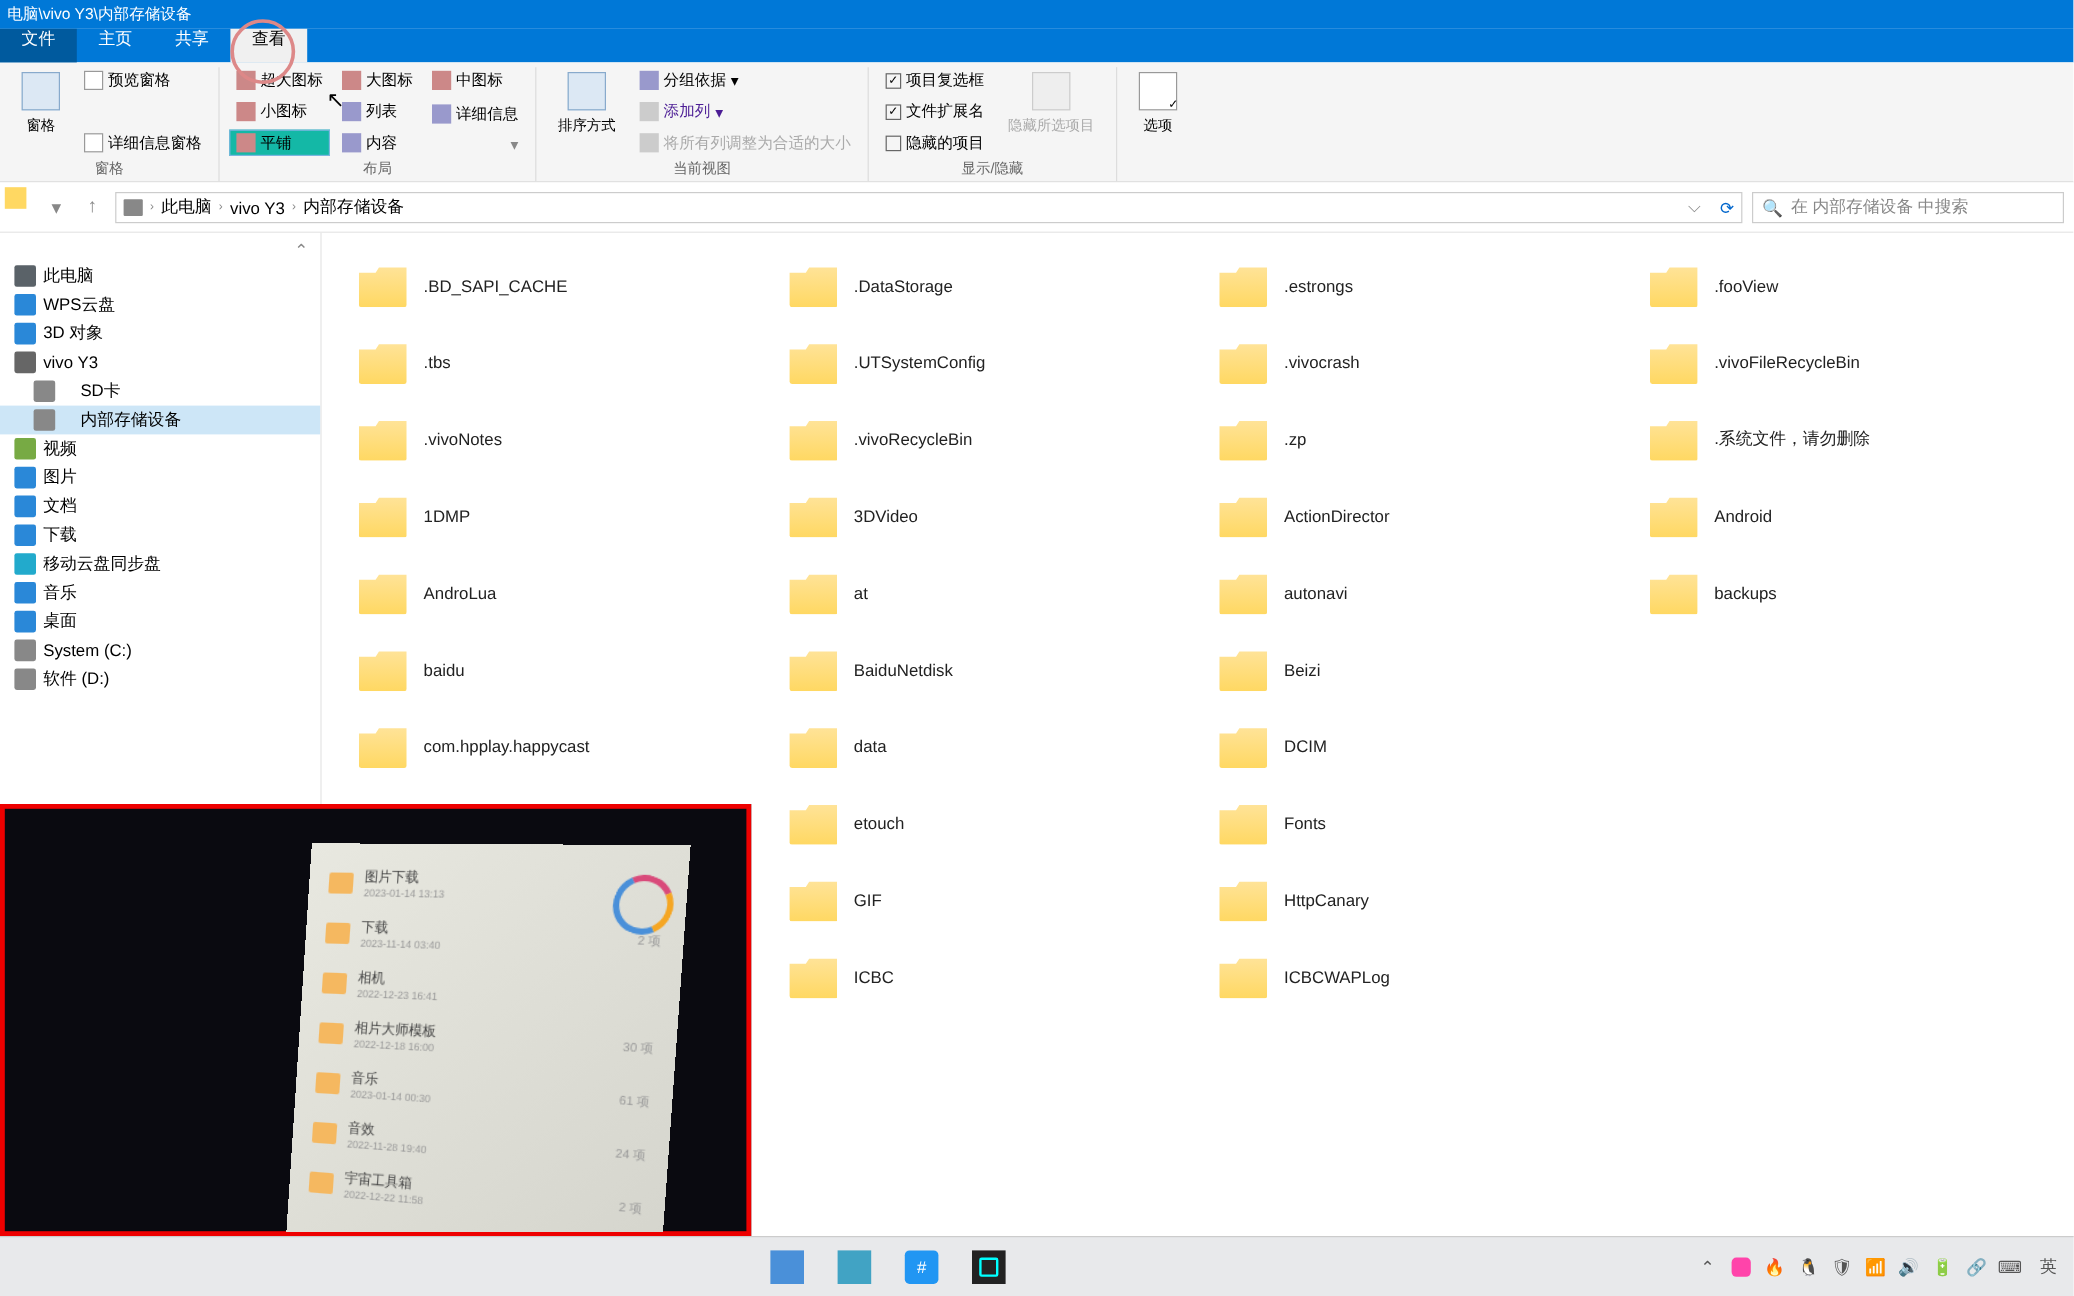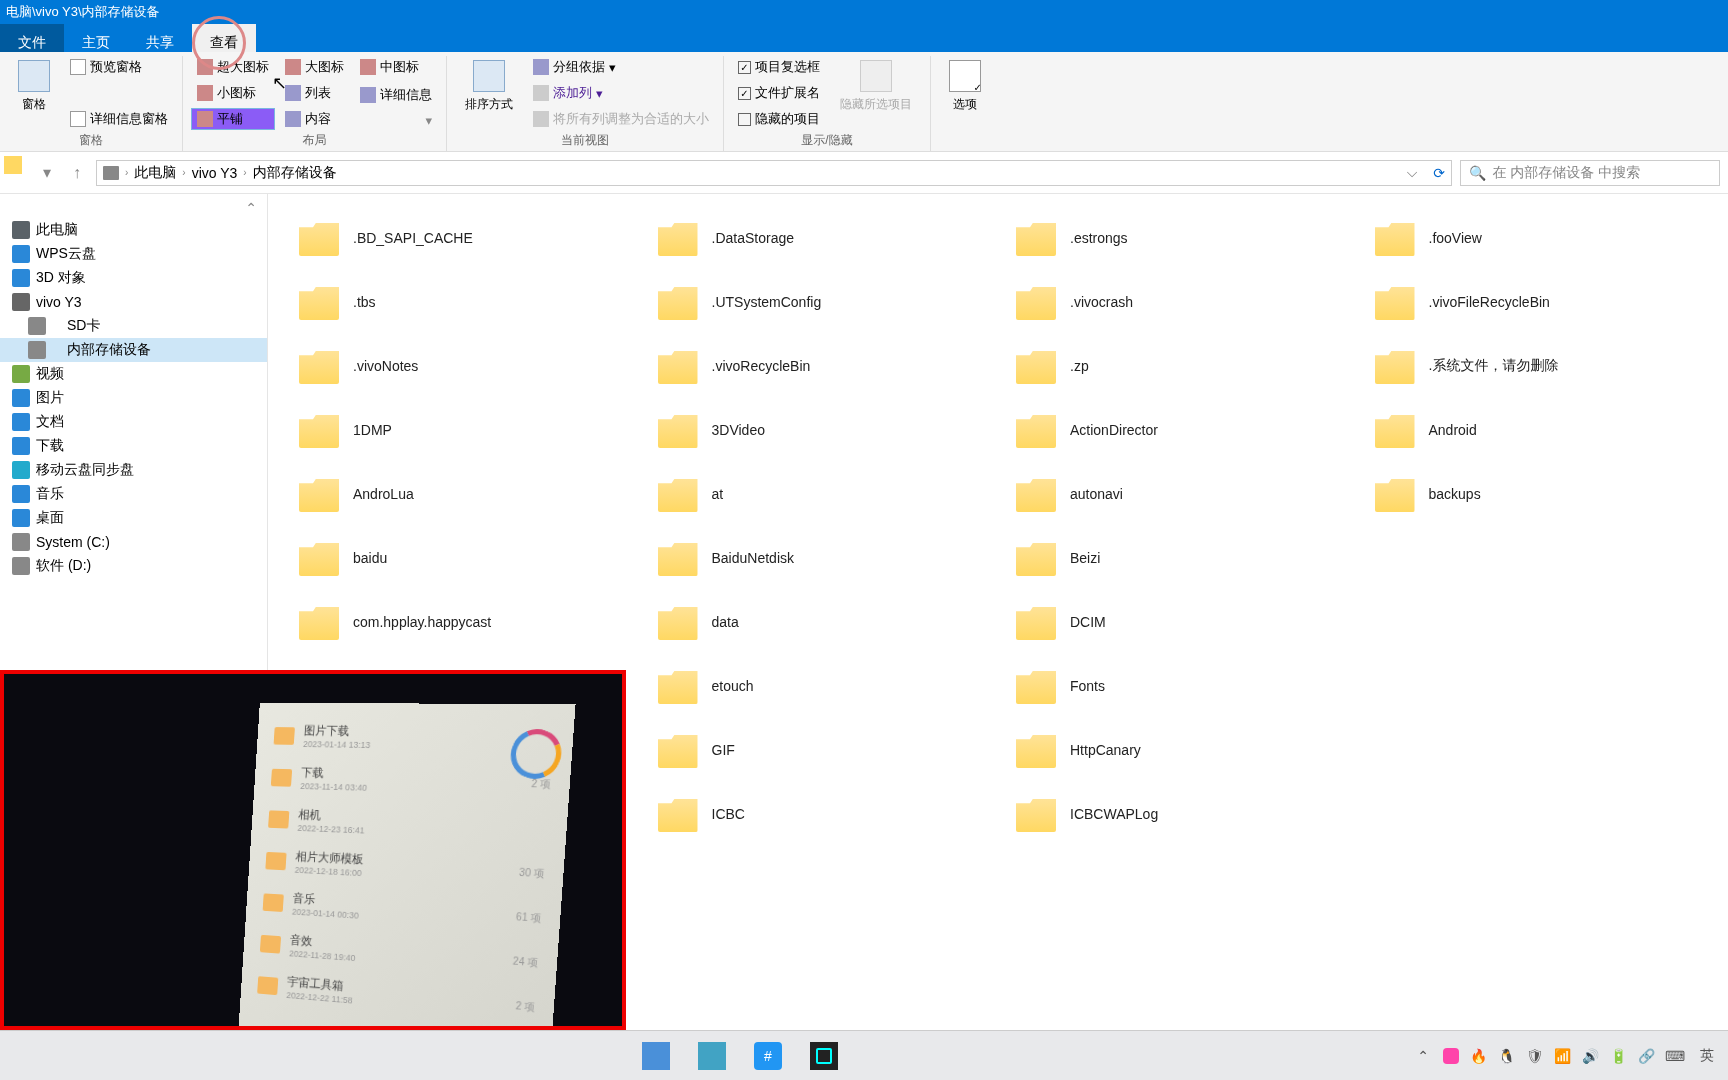--- a/index.html
+++ b/index.html
@@ -3,33 +3,33 @@
 <meta charset="utf-8">
 <style>
 * { margin: 0; padding: 0; box-sizing: border-box; font-family: "Microsoft YaHei", "Segoe UI", sans-serif; }
 body { width: 1728px; height: 1080px; background: #fff; overflow: hidden; font-size: 14px; }
 
 
 .titlebar { height: 24px; background: #0078d7; color: #fff; display: flex; align-items: center; padding: 0 6px; font-size: 13px; }
 
 
 .tabs { height: 28px; background: #0078d7; display: flex; align-items: stretch; }
-.tab { padding: 0 18px; display: flex; align-items: flex-end; font-size: 14px; color: #fff; cursor: pointer; }
+.tab { padding: 0 18px; display: flex; align-items: flex-start; font-size: 14px; color: #fff; cursor: pointer; }
 .tab.file { background: #005a9e; }
 .tab.active { background: #f0f0f0; color: #000; position: relative; }
 .tab.highlight::after { content: ""; position: absolute; width: 48px; height: 48px; border: 3px solid #d88; border-radius: 50%; top: -8px; left: 0; pointer-events: none; }
 
 
 .ribbon { height: 100px; background: #f5f5f5; border-bottom: 1px solid #ddd; display: flex; padding: 4px 0 0 0; }
 .rsection { display: flex; flex-direction: column; justify-content: space-between; border-right: 1px solid #ddd; padding: 0 8px 2px 8px; }
 .rsection-body { flex: 1; display: flex; gap: 4px; }
 .rsection-label { text-align: center; font-size: 12px; color: #666; padding-top: 2px; }
 .ribbon-col { display: flex; flex-direction: column; gap: 0; justify-content: space-between; }
 .ribbon-item { display: flex; align-items: center; gap: 4px; padding: 2px 6px; font-size: 13px; white-space: nowrap; cursor: pointer; }
-.ribbon-item.sel { background: #8b5cf6; border: 1px solid #7ab6e0; padding: 1px 5px; }
+.ribbon-item.sel { background: #14b8a6; border: 1px solid #7ab6e0; padding: 1px 5px; }
 .ribbon-big { display: flex; flex-direction: column; align-items: center; padding: 4px 10px; gap: 4px; font-size: 12px; cursor: pointer; }
 .ribbon-icon-sm { width: 16px; height: 16px; display: inline-block; }
 .ribbon-icon-lg { width: 32px; height: 32px; display: inline-block; }
 .chk { width: 13px; height: 13px; border: 1px solid #666; display: inline-block; text-align: center; font-size: 10px; line-height: 11px; }
 
 
 .addrrow { height: 42px; background: #fff; border-bottom: 1px solid #e5e5e5; display: flex; align-items: center; padding: 6px 8px; gap: 8px; }
 .addr-yellow { width: 18px; height: 18px; background: #ffd862; }
 .navbtn { width: 22px; height: 22px; color: #888; display: flex; align-items: center; justify-content: center; font-size: 16px; cursor: pointer; }
 .addrbar { flex: 1; height: 26px; border: 1px solid #ccc; display: flex; align-items: center; padding: 0 6px; gap: 6px; font-size: 14px; }

